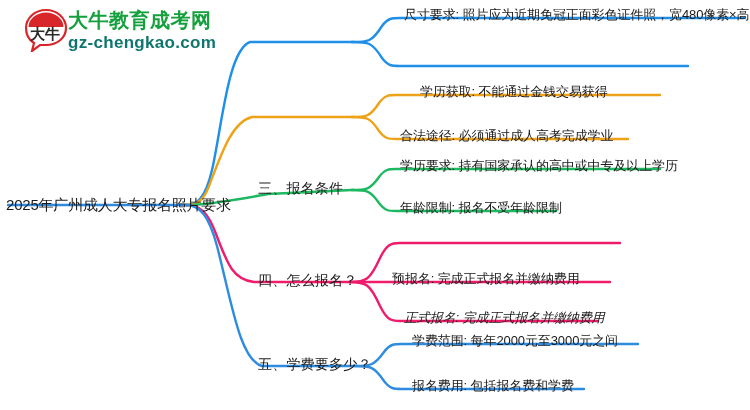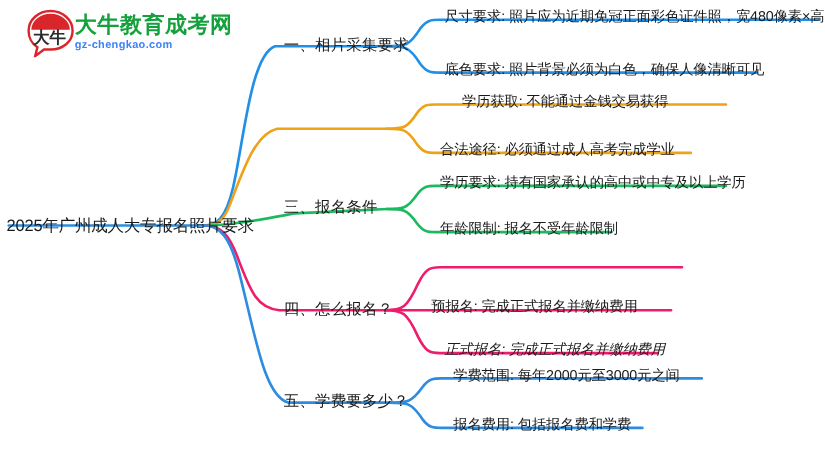--- a/index.html
+++ b/index.html
@@ -43,23 +43,23 @@
   }
   .logo-title {
     font-size: 20px;
     font-weight: bold;
     color: #14a03c;
     letter-spacing: 0.5px;
     white-space: nowrap;
   }
   .logo-sub {
     margin-top: 4px;
-    font-size: 10px;
+    font-size: 17px;
     font-weight: bold;
-    color: #3b82f6;
+    color: #0f766e;
     letter-spacing: 0.3px;
     white-space: nowrap;
     font-family: "Liberation Sans", "DejaVu Sans", sans-serif;
   }
 
   
   #map-svg {
     position: absolute;
     left: 0; top: 0;
     width: 750px; height: 410px;
@@ -137,23 +137,21 @@
         <path d="M354 366 C370 366 374 366 384 352 C390 344 394 344 402 344 L638 344" stroke="#2e8ce0"></path>
         <path d="M354 366 C370 366 374 366 384 381 C390 389 394 389 402 389 L584 389" stroke="#2e8ce0"></path>
       </g>
 
       <path d="M8 205 L186 205" stroke="#2e8ce0"></path>
     </g>
   </svg>
 
   <div class="node-label root-label" style="left:6px; top:196px;">2025年广州成人大专报名照片要求</div>
 
-  <div class="node-label branch-label" style="left:258px; top:32px;">一、相片采集要求</div>
   <div class="node-label leaf-label" style="left:404px; top:6px;">尺寸要求: 照片应为近期免冠正面彩色证件照，宽480像素×高640像素</div>
-  <div class="node-label leaf-label" style="left:404px; top:54px;">底色要求: 照片背景必须为白色，确保人像清晰可见</div>
 
   <div class="node-label leaf-label" style="left:420px; top:83px;">学历获取: 不能通过金钱交易获得</div>
   <div class="node-label leaf-label" style="left:400px; top:127px;">合法途径: 必须通过成人高考完成学业</div>
 
   <div class="node-label branch-label" style="left:258px; top:180px;">三、报名条件</div>
   <div class="node-label leaf-label" style="left:400px; top:157px;">学历要求: 持有国家承认的高中或中专及以上学历</div>
   <div class="node-label leaf-label" style="left:400px; top:199px;">年龄限制: 报名不受年龄限制</div>
 
   <div class="node-label branch-label" style="left:258px; top:272px;">四、怎么报名？</div>
   <div class="node-label leaf-label" style="left:392px; top:270px;">预报名: 完成正式报名并缴纳费用</div>

